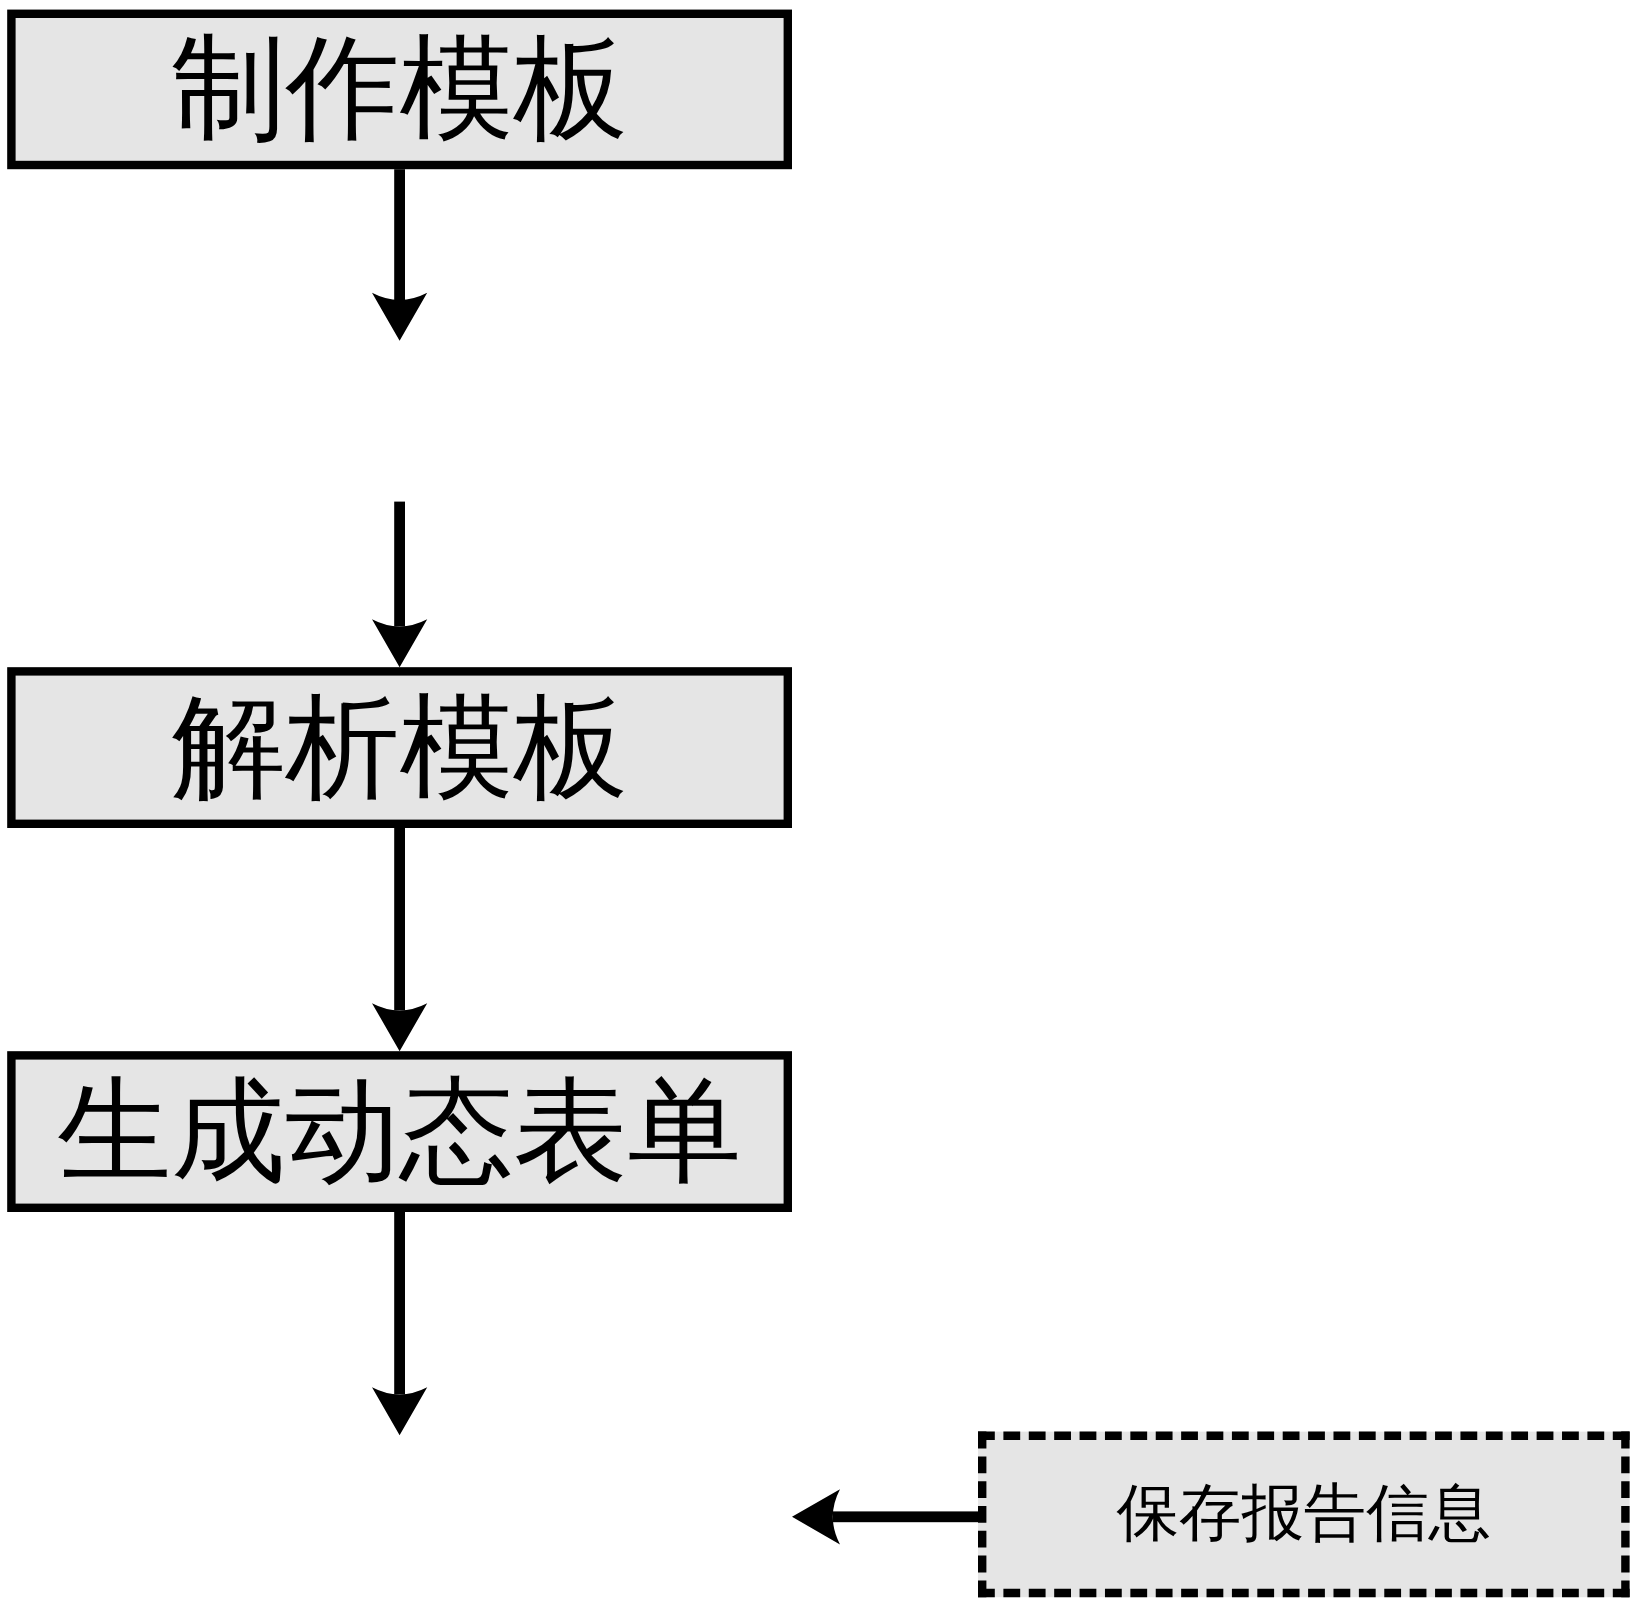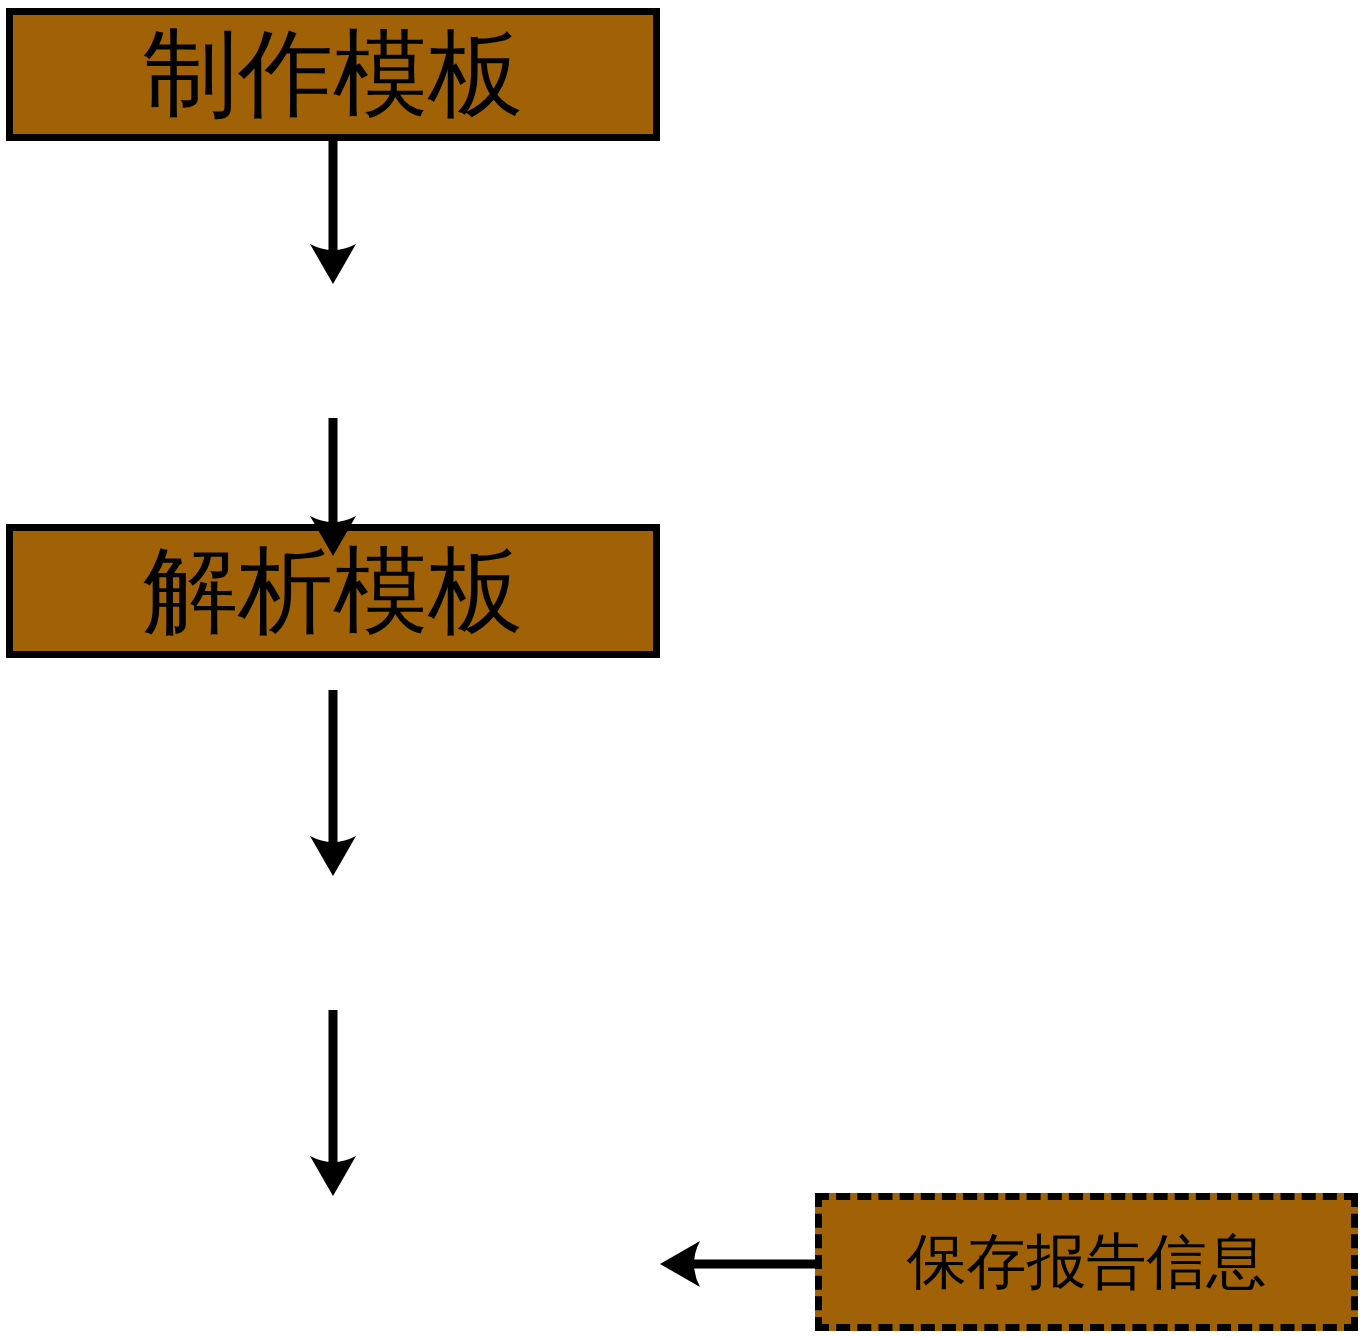--- a/index.html
+++ b/index.html
@@ -13,21 +13,21 @@
   #canvas {
     position: relative;
     width: 1365px;
     height: 1338px;
     background: #ffffff;
     overflow: hidden;
   }
   .node {
     position: absolute;
     box-sizing: border-box;
-    background: #a16207;
+    background: #e5e5e5;
     display: flex;
     align-items: center;
     justify-content: center;
   }
   .node.solid {
     border: 7px solid #000000;
   }
   .node.dashed {
     border: 7px dashed #000000;
   }
@@ -36,45 +36,48 @@
     color: #000000;
     white-space: nowrap;
     line-height: 1;
     font-weight: 400;
   }
   .size-big {
     font-size: 95px;
     letter-spacing: 0px;
   }
   .size-mid {
-    font-size: 60px;
+    font-size: 52px;
     letter-spacing: 0px;
   }
   .connector {
     position: absolute;
   }
   .connector svg {
     display: block;
     overflow: visible;
   }
 </style>
 </head>
 <body>
 
 <div id="canvas">
 
   <div class="node solid" id="node-make-template" style="left: 6px; top: 8px; width: 654px; height: 133px;">
     <span class="node-label size-big">制作模板</span>
   </div>
 
 
-  <div class="node solid" id="node-parse-template" style="left: 6px; top: 524px; width: 654px; height: 134px;">
+  <div class="node solid" id="node-parse-template" style="left: 6px; top: 556px; width: 654px; height: 134px;">
     <span class="node-label size-big">解析模板</span>
   </div>
 
+  <div class="node solid" id="node-generate-dynamic-form" style="left: 6px; top: 876px; width: 654px; height: 134px;">
+    <span class="node-label size-big">生成动态表单</span>
+  </div>
 
 
   <div class="node dashed" id="node-save-report-info" style="left: 815px; top: 1193px; width: 543px; height: 138px;">
     <span class="node-label size-mid">保存报告信息</span>
   </div>
 
   <div class="connector" id="edge-make-to-upload" style="left: 310px; top: 141px; width: 46px; height: 143px;">
       <svg width="46" height="143" viewBox="0 0 46 143">
         <rect x="18.5" y="0" width="9" height="109" fill="#000000"></rect>
         <path d="M 23 143 L 0 103 Q 23 115 46 103 Z" fill="#000000"></path>

